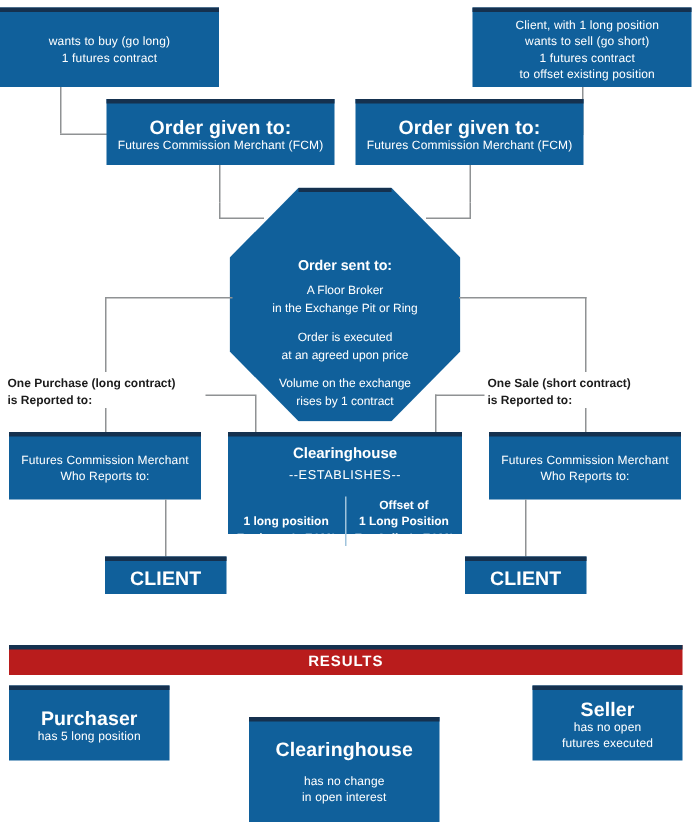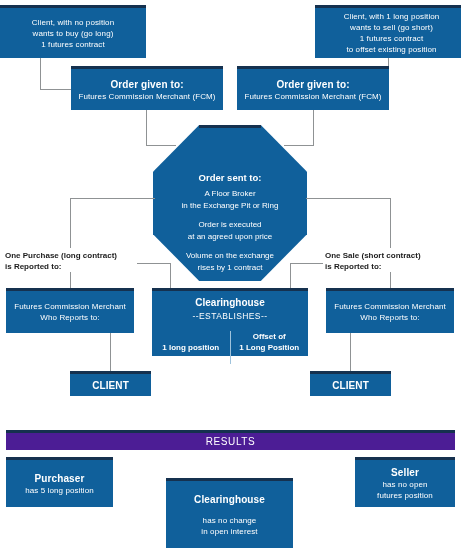--- a/index.html
+++ b/index.html
@@ -21,21 +21,21 @@
     text-align:center;
     display:flex;
     flex-direction:column;
     align-items:center;
     justify-content:center;
     font-size:8px;
     line-height:11px;
     letter-spacing:.1px;
   }
   .box .t{display:block;width:100%;}
-  .box .hd{font-weight:bold;font-size:10px;line-height:13px;}
+  .box .hd{font-weight:bold;font-size:13px;line-height:13px;}
   .box .sub{font-size:8px;line-height:11px;}
 
   
   .ln{position:absolute;background:#8f9294;}
   .lnh{height:1px;}
   .lnv{width:1px;}
 
   
   .octagon{
     position:absolute;
@@ -84,33 +84,32 @@
   }
   .ch .ch-col{
     flex:1;text-align:center;font-size:8px;line-height:11px;font-weight:bold;
     padding:0 1px;box-sizing:border-box;
   }
   .ch .ch-col.right{border-left:1px solid #9fc3dc;}
   .ch .ch-spacer{height:11px;}
 
   
   .resbar{
-    position:absolute;background:#4c1d95;border-top:3px solid #15314f;
+    position:absolute;background:#b91c1c;border-top:3px solid #15314f;
     box-sizing:border-box;color:#fff;
     display:flex;align-items:center;justify-content:center;
-    font-weight:normal;font-size:10px;letter-spacing:.6px;
+    font-weight:bold;font-size:10px;letter-spacing:.6px;
   }
 </style>
 </head>
 <body>
 
 <div id="stage">
 
   <div class="box" style="left:0px;top:5px;width:146px;height:53px;">
-    <span class="t sub">Client, with no position</span>
     <span class="t sub">wants to buy (go long)</span>
     <span class="t sub">1 futures contract</span>
   </div>
 
   <div class="box" style="left:315px;top:5px;width:153px;height:53px;">
     <span class="t sub">Client, with 1 long position</span>
     <span class="t sub">wants to sell (go short)</span>
     <span class="t sub">1 futures contract</span>
     <span class="t sub">to offset existing position</span>
   </div>
@@ -229,16 +228,16 @@
 
   <div class="box" style="left:166px;top:478px;width:127px;height:70px;">
     <span class="t hd">Clearinghouse</span>
     <span class="t sub" style="margin-top:9px;">has no change</span>
     <span class="t sub">in open interest</span>
   </div>
 
   <div class="box" style="left:355px;top:457px;width:100px;height:50px;">
     <span class="t hd">Seller</span>
     <span class="t sub">has no open</span>
-    <span class="t sub">futures position</span>
+    <span class="t sub">futures executed</span>
   </div>
 
 </div>
 
 </body></html>

